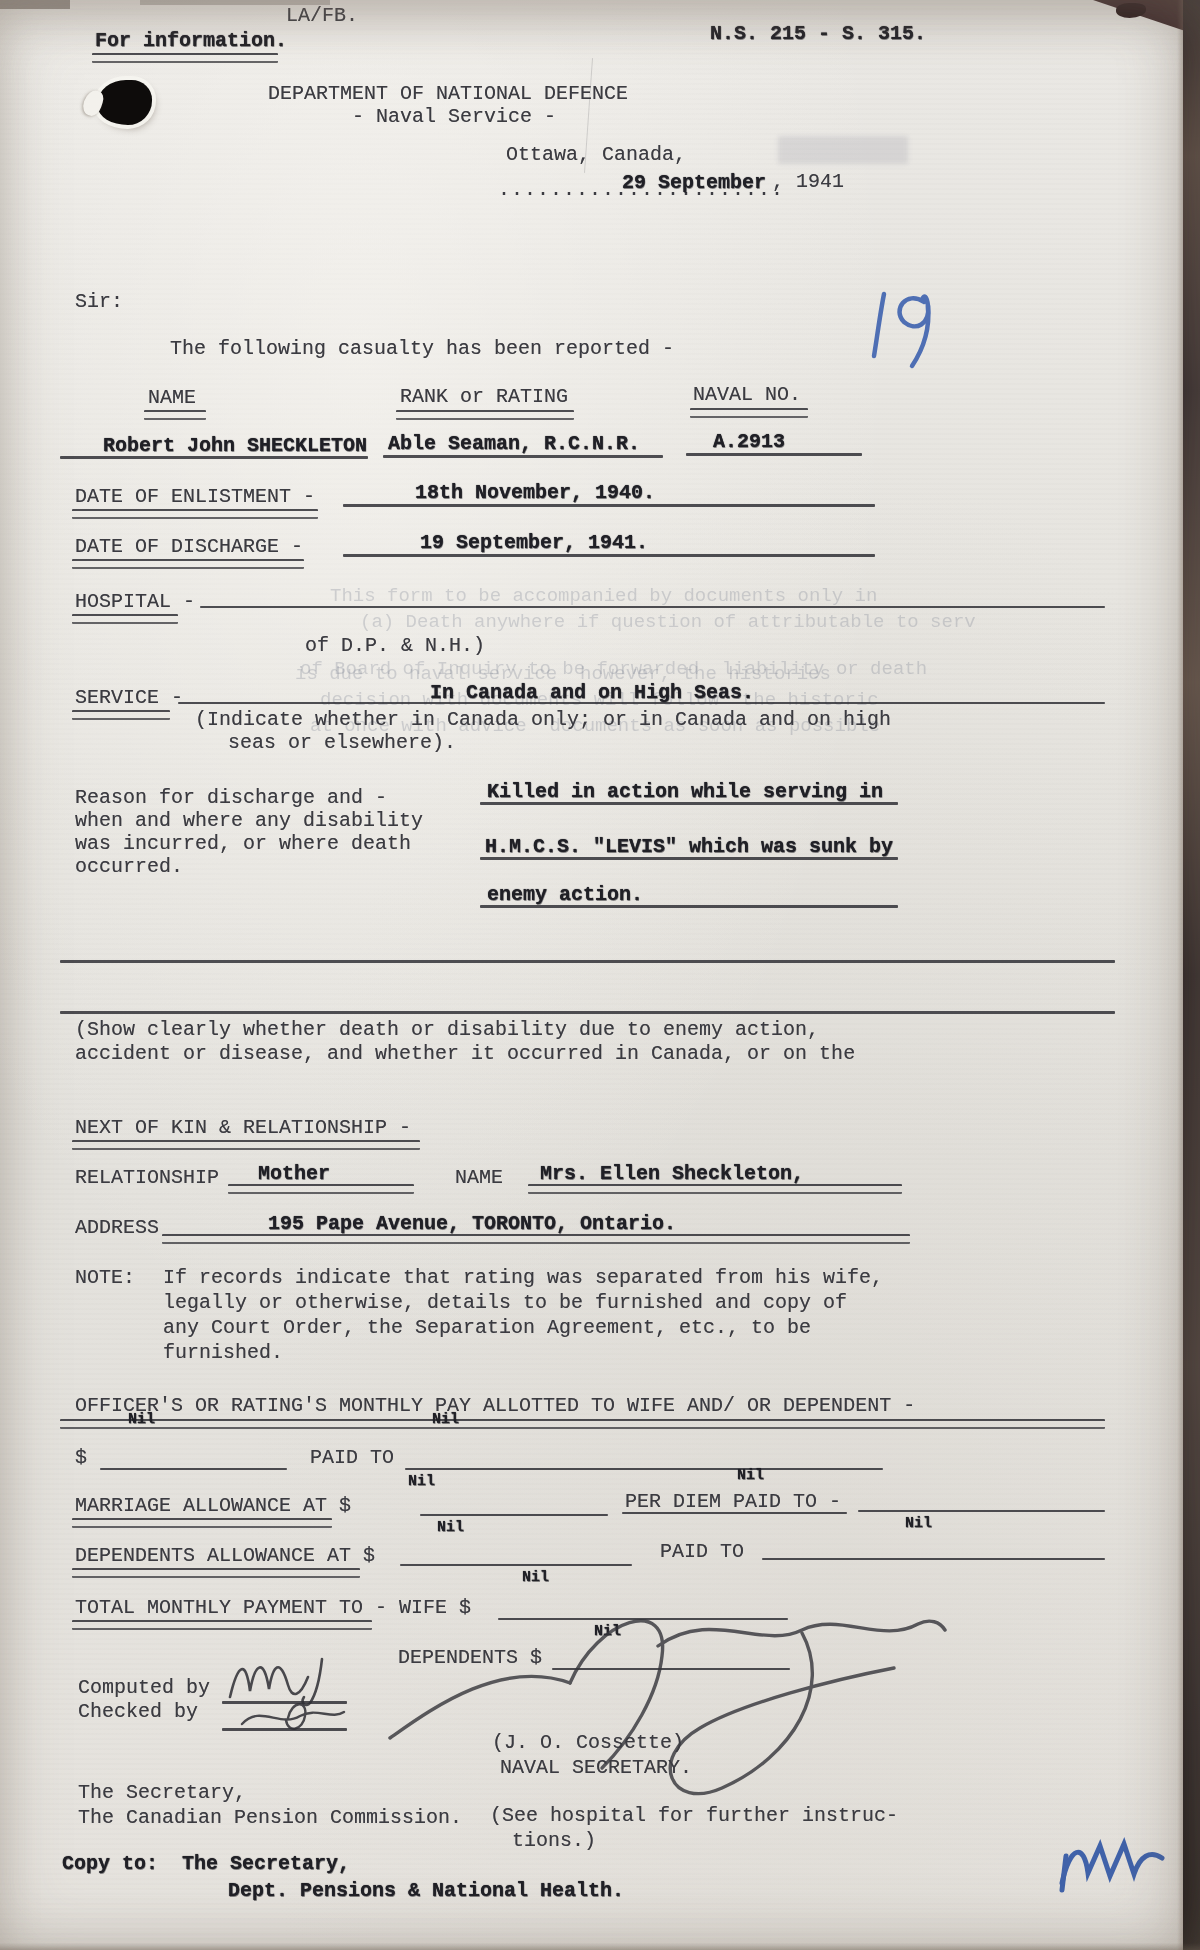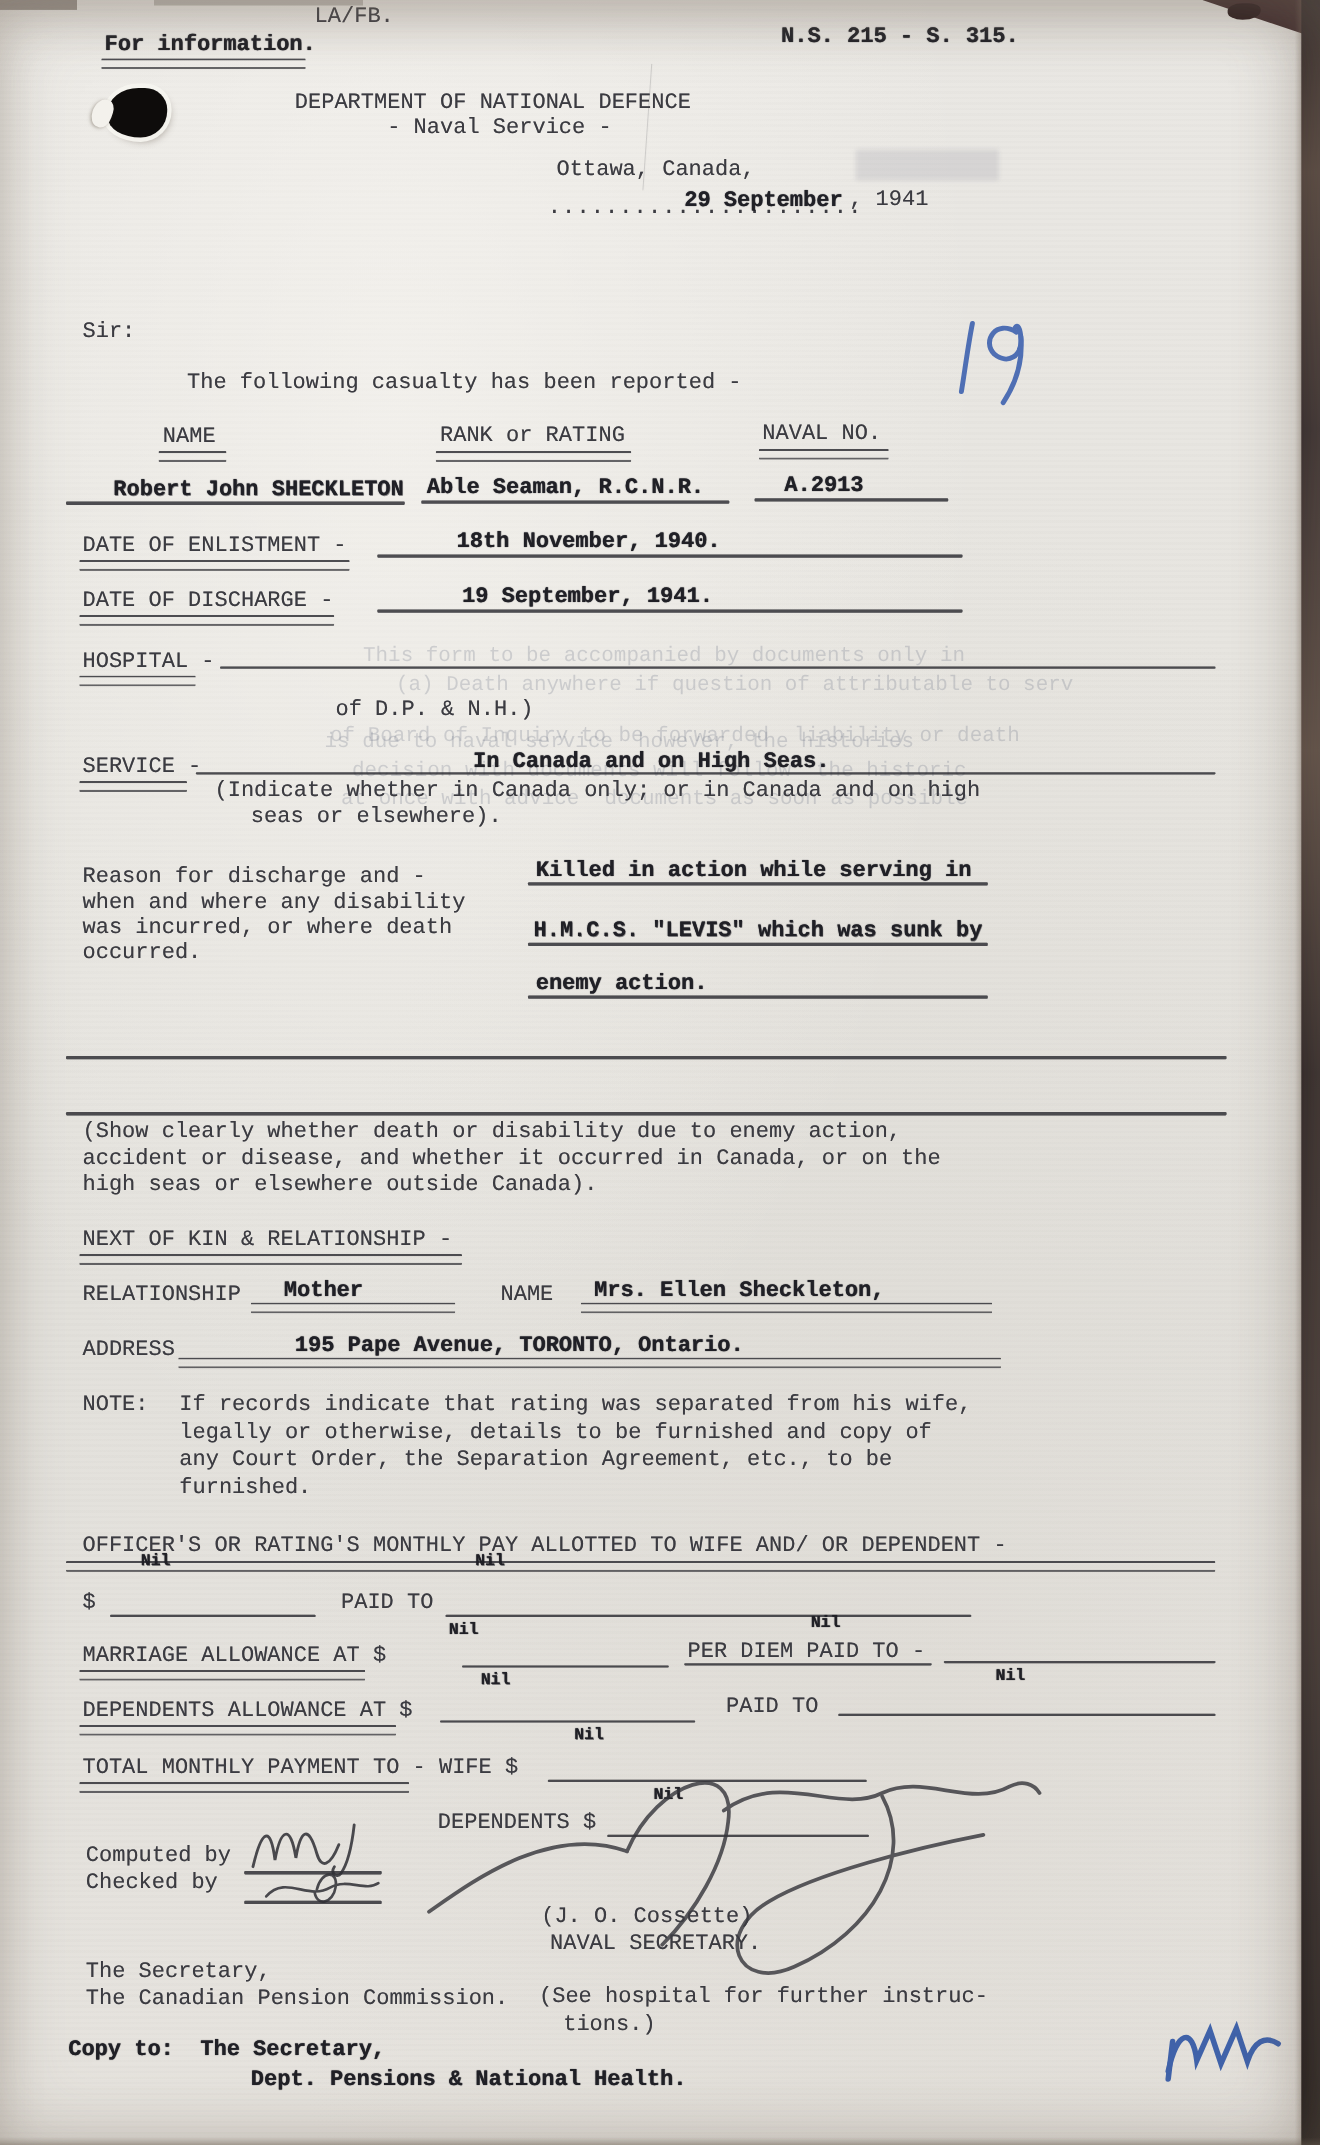--- a/index.html
+++ b/index.html
@@ -134,21 +134,20 @@
   <div class="t stamp" style="left:485px;top:835px;">H.M.C.S. "LEVIS" which was sunk by</div>
   <div class="rule thick" style="left:480px;top:857px;width:418px;"></div>
   <div class="t stamp" style="left:487px;top:883px;">enemy action.</div>
   <div class="rule thick" style="left:480px;top:905px;width:418px;"></div>
 
   <div class="rule thick" style="left:60px;top:960px;width:1055px;"></div>
   <div class="rule thick" style="left:60px;top:1011px;width:1055px;"></div>
 
   <div class="t" style="left:75px;top:1018px;">(Show clearly whether death or disability due to enemy action,</div>
   <div class="t" style="left:75px;top:1042px;">accident or disease, and whether it occurred in Canada, or on the</div>
-  <div class="t" style="left:75px;top:1066px;">high seas or elsewhere outside Canada).</div>
 
   <div class="t" style="left:75px;top:1116px;">NEXT OF KIN &amp; RELATIONSHIP -</div>
   <div class="rule double" style="left:72px;top:1140px;width:348px;"></div>
 
   <div class="t" style="left:75px;top:1166px;">RELATIONSHIP</div>
   <div class="t stamp" style="left:258px;top:1162px;">Mother</div>
   <div class="rule double" style="left:228px;top:1184px;width:186px;"></div>
   <div class="t" style="left:455px;top:1166px;">NAME</div>
   <div class="t stamp" style="left:540px;top:1162px;">Mrs. Ellen Sheckleton,</div>
   <div class="rule double" style="left:528px;top:1184px;width:374px;"></div>

